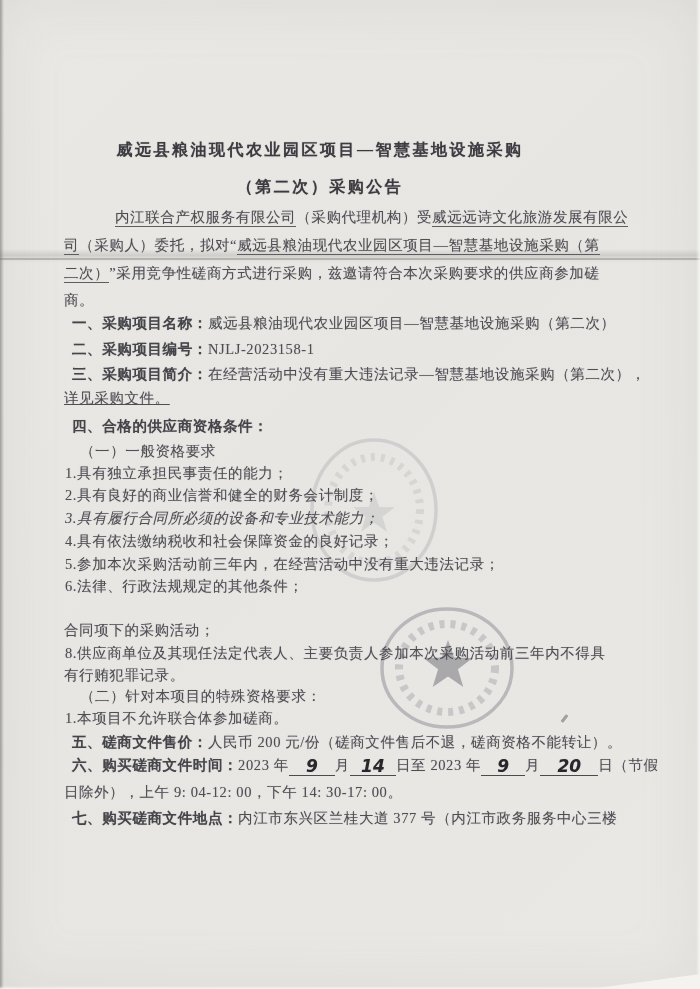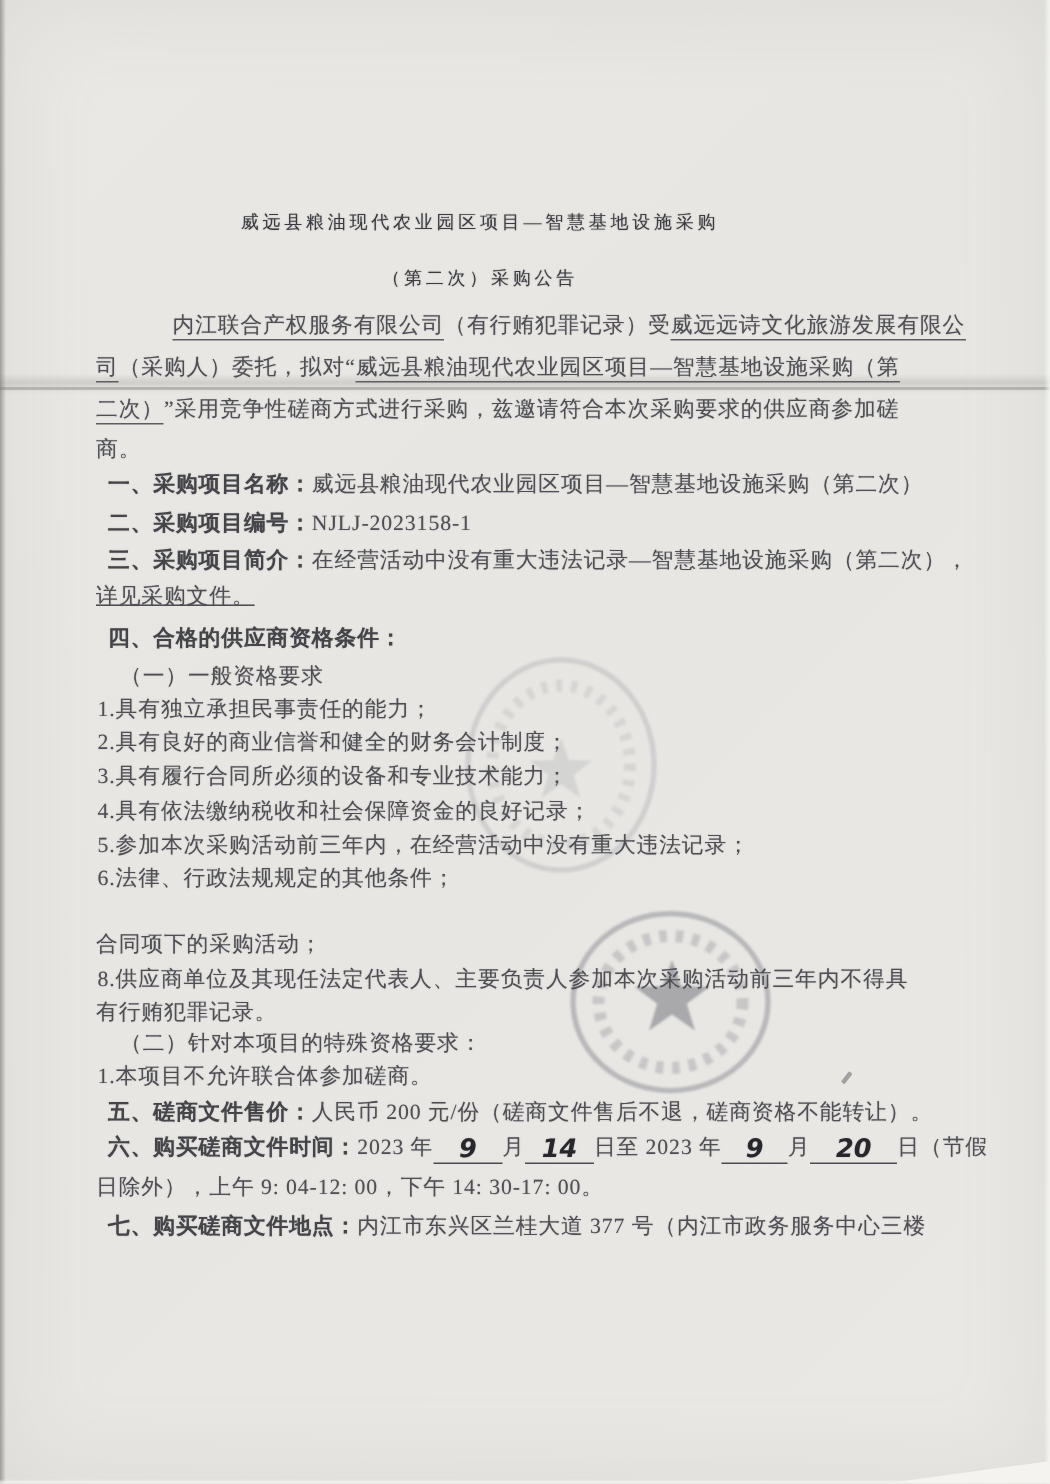--- a/index.html
+++ b/index.html
@@ -21,21 +21,21 @@
     background:linear-gradient(0deg,rgba(248,247,244,.9),rgba(248,247,244,0));}
   .corner-sliver{position:absolute;right:0;bottom:0;width:110px;height:15px;
     background:#f4f3f0;clip-path:polygon(0 100%,100% 0,100% 100%);}
   .crease-soft{position:absolute;left:0;top:249px;width:700px;height:14px;
     background:linear-gradient(180deg,rgba(150,149,146,0) 0%,rgba(150,149,146,.30) 45%,rgba(170,169,165,.15) 70%,rgba(150,149,146,0) 100%);}
   .crease-line{position:absolute;left:0;top:258px;width:700px;height:2px;
     background:rgba(112,112,110,.38);}
 
   .title-line{
     position:absolute;left:0;width:640px;text-align:center;
-    font-size:12px;font-weight:400;letter-spacing:2.5px;color:#3c3c40;
+    font-size:16px;font-weight:700;letter-spacing:2.5px;color:#3c3c40;
     text-shadow:0 0 1px rgba(80,80,88,.45);white-space:nowrap;
   }
   #title1{top:140px;}
   #title2{top:177px;}
 
   .doc{
     position:absolute;left:64px;top:0;width:580px;height:989px;
     font-size:14.5px;color:#4e4e53;letter-spacing:.6px;
     text-shadow:0 0 1px rgba(90,90,98,.35);
   }
@@ -76,33 +76,33 @@
     <ellipse cx="75" cy="68" rx="48" ry="44" fill="none" stroke="rgba(118,120,128,0.28)" stroke-width="8" stroke-dasharray="5 6"></ellipse>
     <g transform="translate(76,66)">
       <polygon points="0,-26 6.11,-8.42 24.73,-8.04 9.89,3.22 15.29,21.04 0,10.4 -15.29,21.04 -9.89,3.22 -24.73,-8.04 -6.11,-8.42" fill="rgba(100,102,110,0.48)"></polygon>
     </g>
   </svg>
 
   <div id="title1" class="title-line">威远县粮油现代农业园区项目—智慧基地设施采购</div>
   <div id="title2" class="title-line">（第二次）采购公告</div>
 
   <div class="doc">
-      <div class="line" style="top: 208px; padding-left: 51px;"><span class="u">内江联合产权服务有限公司</span><span class="t">（有行贿犯罪记录）受</span><span class="u">威远远诗文化旅游发展有限公</span></div>
+      <div class="line" style="top: 208px; padding-left: 51px;"><span class="u">内江联合产权服务有限公司</span><span class="t">（采购代理机构）受</span><span class="u">威远远诗文化旅游发展有限公</span></div>
       <div class="line" style="top: 236px; padding-left: 0px;"><span class="u">司</span><span class="t">（采购人）委托，拟对“</span><span class="u">威远县粮油现代农业园区项目—智慧基地设施采购（第</span></div>
       <div class="line" style="top: 264px; padding-left: 0px;"><span class="u">二次）</span><span class="t">”采用竞争性磋商方式进行采购，兹邀请符合本次采购要求的供应商参加磋</span></div>
       <div class="line" style="top: 291px; padding-left: 0px;"><span class="t">商。</span></div>
       <div class="line" style="top: 314px; padding-left: 8px;"><span class="b">一、采购项目名称：</span><span class="t">威远县粮油现代农业园区项目—智慧基地设施采购（第二次）</span></div>
       <div class="line" style="top: 340px; padding-left: 8px;"><span class="b">二、采购项目编号：</span><span class="t">NJLJ-2023158-1</span></div>
       <div class="line" style="top: 365px; padding-left: 8px;"><span class="b">三、采购项目简介：</span><span class="t">在经营活动中没有重大违法记录—智慧基地设施采购（第二次），</span></div>
       <div class="line" style="top: 389px; padding-left: 0px; text-decoration: underline;"><span class="t">详见采购文件。</span></div>
       <div class="line" style="top: 417px; padding-left: 8px;"><span class="b">四、合格的供应商资格条件：</span></div>
       <div class="line" style="top: 442px; padding-left: 16px;"><span class="t">（一）一般资格要求</span></div>
       <div class="line" style="top: 464px; padding-left: 1px;"><span class="t">1.具有独立承担民事责任的能力；</span></div>
       <div class="line" style="top: 486px; padding-left: 1px;"><span class="t">2.具有良好的商业信誉和健全的财务会计制度；</span></div>
-      <div class="line" style="top: 509px; padding-left: 1px;"><span class="t">3.具有履行合同所必须的设备和专业技术能力；</span></div>
+      <div class="line" style="top: 509px; padding-left: 1px; font-style: italic;"><span class="t">3.具有履行合同所必须的设备和专业技术能力；</span></div>
       <div class="line" style="top: 532px; padding-left: 1px;"><span class="t">4.具有依法缴纳税收和社会保障资金的良好记录；</span></div>
       <div class="line" style="top: 555px; padding-left: 1px;"><span class="t">5.参加本次采购活动前三年内，在经营活动中没有重大违法记录；</span></div>
       <div class="line" style="top: 577px; padding-left: 1px;"><span class="t">6.法律、行政法规规定的其他条件；</span></div>
       <div class="line" style="top: 621px; padding-left: 0px;"><span class="t">合同项下的采购活动；</span></div>
       <div class="line" style="top: 644px; padding-left: 1px;"><span class="t">8.供应商单位及其现任法定代表人、主要负责人参加本次采购活动前三年内不得具</span></div>
       <div class="line" style="top: 666px; padding-left: 0px;"><span class="t">有行贿犯罪记录。</span></div>
       <div class="line" style="top: 687px; padding-left: 16px;"><span class="t">（二）针对本项目的特殊资格要求：</span></div>
       <div class="line" style="top: 709px; padding-left: 1px;"><span class="t">1.本项目不允许联合体参加磋商。</span></div>
       <div class="line" style="top: 733px; padding-left: 8px;"><span class="b">五、磋商文件售价：</span><span class="t">人民币 200 元/份（磋商文件售后不退，磋商资格不能转让）。</span></div>
       <div class="line" style="top: 756px; padding-left: 8px;"><span class="b">六、购买磋商文件时间：</span><span class="t">2023 年</span><span class="hw" style="min-width: 46px;">9</span><span class="t">月</span><span class="hw" style="min-width: 46px;">14</span><span class="t">日至 2023 年</span><span class="hw" style="min-width: 44px;">9</span><span class="t">月</span><span class="hw" style="min-width: 58px;">20</span><span class="t">日（节假</span></div>

